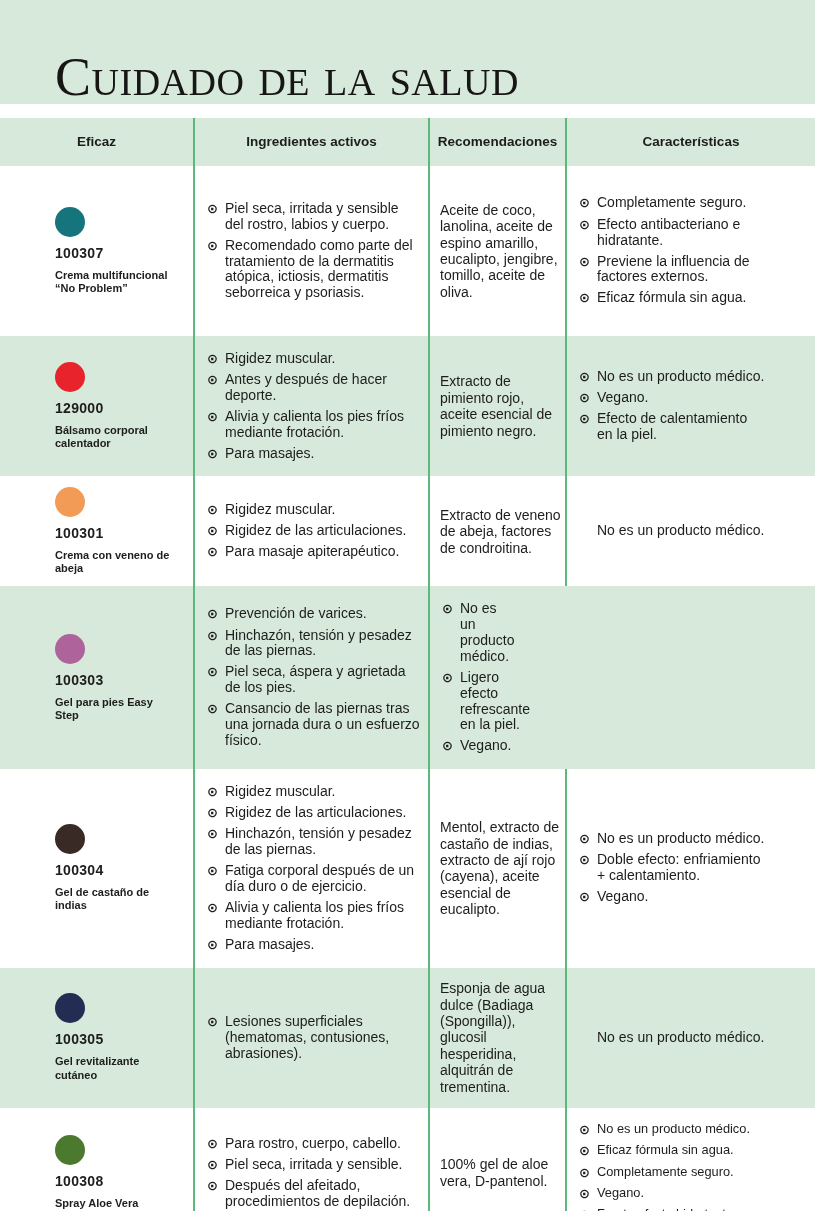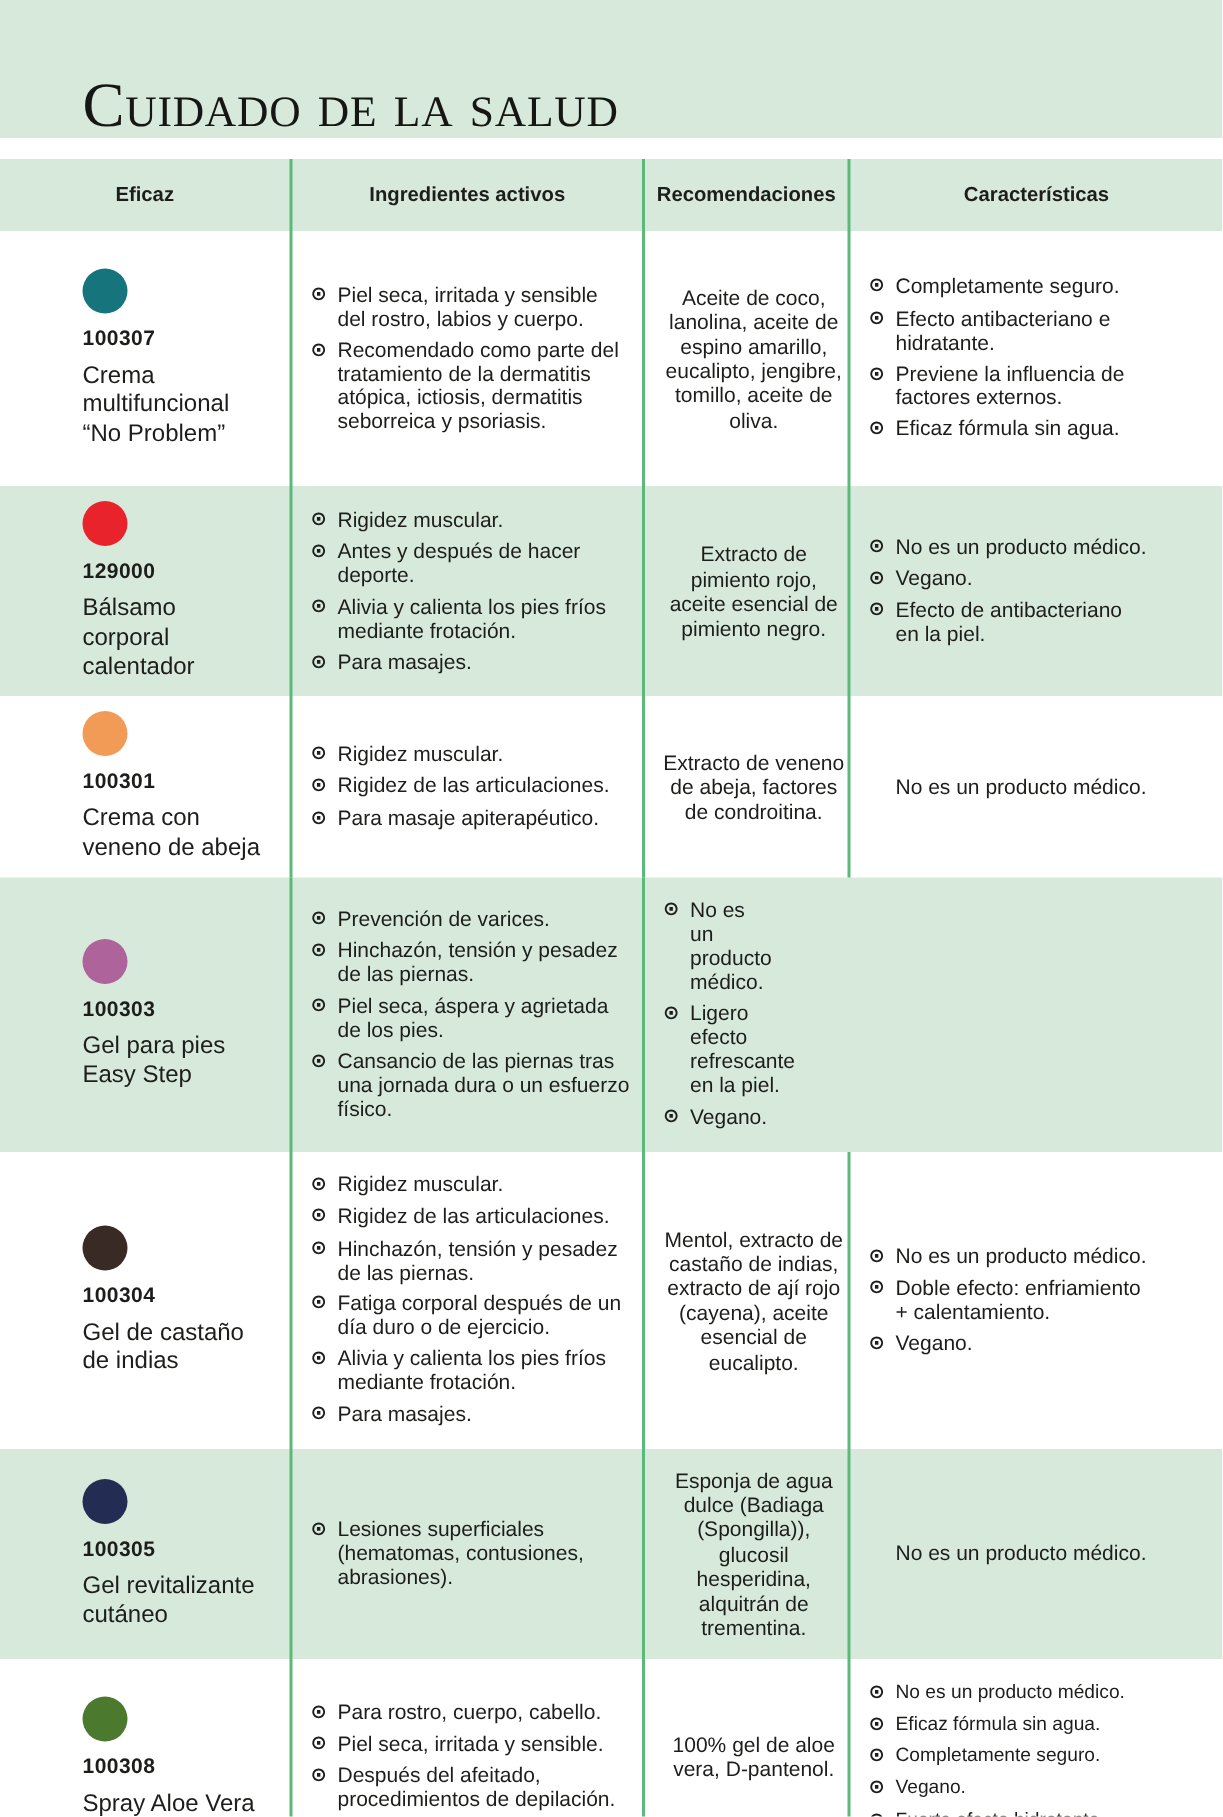--- a/index.html
+++ b/index.html
@@ -17,21 +17,21 @@
   
   .page-header {
     background: #d7e9db;
     padding-top: 50px;
     flex: 0 0 auto;
   }
   .page-title {
     font-family: "Liberation Serif", "DejaVu Serif", serif;
     font-variant: small-caps;
     font-weight: 400;
-    font-size: 42px;
+    font-size: 54px;
     letter-spacing: 0.5px;
     color: #161614;
     margin-left: 55px;
     line-height: 1.0;
     text-transform: lowercase;
   }
   .page-title::first-letter { text-transform: uppercase; }
 
   
   .grid-row {
@@ -81,40 +81,40 @@
     border-radius: 50%;
     margin-bottom: 8px;
   }
   .product-code {
     font-weight: 700;
     font-size: 14px;
     letter-spacing: 0.3px;
     margin-bottom: 8px;
   }
   .product-name {
-    font-weight: 400;
-    font-size: 16px;
+    font-weight: 700;
+    font-size: 11px;
     line-height: 1.2;
   }
 
   
   .list-cell { padding: 12px 8px 12px 12px; font-size: 14px; line-height: 1.14; }
   .bullet-item { display: flex; align-items: flex-start; margin: 2.5px 0; }
   .bullet {
     flex: 0 0 18px;
     font-weight: 700;
     font-size: 13px;
     line-height: 1.25;
     font-family: "DejaVu Sans", sans-serif;
   }
   .bullet-text { flex: 1 1 auto; }
   .no-bullet { padding-left: 18px; }
 
   
-  .ingredients-cell { padding: 12px 0 12px 10px; font-size: 14px; line-height: 1.17; text-align: center; }
+  .ingredients-cell { padding: 12px 0 12px 10px; font-size: 14px; line-height: 1.17; }
 
   
   .characteristics-cell { padding-right: 50px; }
   .row:nth-child(7) .characteristics-cell { font-size: 12.8px; padding-right: 14px; }
 </style>
 </head>
 <body>
 
 <div class="page">
 
@@ -196,21 +196,21 @@
           <div class="bullet-item">
             <span class="bullet">⊙</span>
             <span class="bullet-text">No es un producto médico.</span>
           </div>
           <div class="bullet-item">
             <span class="bullet">⊙</span>
             <span class="bullet-text">Vegano.</span>
           </div>
           <div class="bullet-item">
             <span class="bullet">⊙</span>
-            <span class="bullet-text">Efecto de antibacteriano en la piel.</span>
+            <span class="bullet-text">Efecto de calentamiento en la piel.</span>
           </div>
         </div>
     </div>
 
     <div class="grid-row row">
       <div class="cell series-cell col-a">
         <span class="series-dot" style="background: rgb(241, 155, 87);"></span>
         <span class="product-code">100301</span>
         <span class="product-name">Crema con veneno de abeja</span>
       </div>

